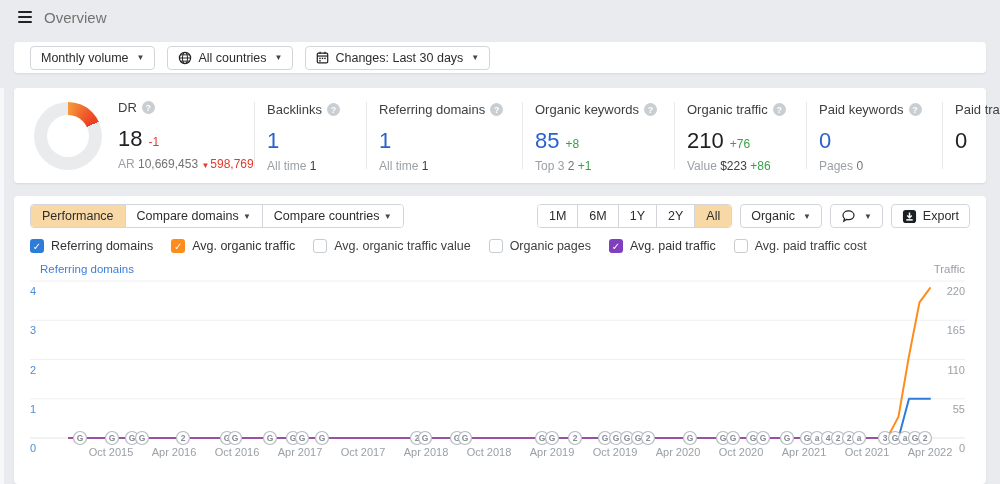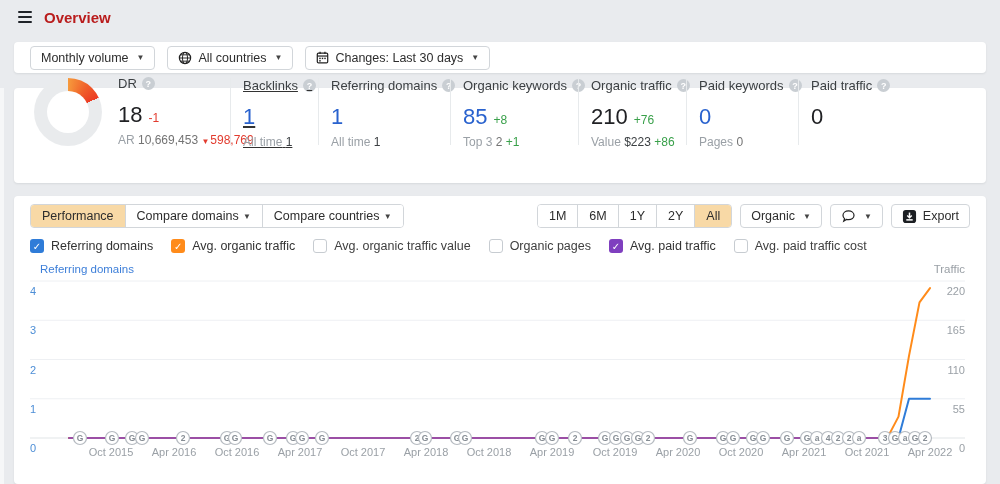--- a/index.html
+++ b/index.html
@@ -7,42 +7,42 @@
   body {
     width:1000px; height:484px; position:relative; overflow:hidden;
     background:#e9ebee; color:#333;
     font-family:"Liberation Sans","DejaVu Sans",sans-serif; font-size:13px;
   }
   .left-strip { position:absolute; left:0; top:88px; bottom:0; width:4px; background:#f6f7f8; }
   
   .app-header { position:absolute; top:0; left:0; right:0; height:34px; display:flex; align-items:center; }
   .hamburger { width:14px; display:flex; flex-direction:column; gap:3px; margin-left:18px; cursor:pointer; }
   .hamburger span { height:2px; background:#1f2328; border-radius:1px; }
-  .page-title { margin-left:12px; font-size:15px; font-weight:bold; color:#b91c1c; }
+  .page-title { margin-left:12px; font-size:15px; font-weight:normal; color:#737373; }
   
   .card { position:absolute; left:14px; width:972px; background:#fff; border-radius:4px;
           box-shadow:0 1px 2px rgba(60,64,67,.1); }
   .filters-card { top:42px; height:31px; display:flex; align-items:center; gap:12px; padding:0 16px; }
   .metrics-card { top:88px; height:95px; }
   .chart-card { top:196px; height:288px; }
   
   .btn { display:inline-flex; align-items:center; gap:6px; background:#fff; border:1px solid #d2d6da;
          border-radius:4px; padding:0 10px; height:24px; font-size:12.5px; color:#2d2d2d;
          font-family:inherit; cursor:pointer; white-space:nowrap; }
   .caret { font-size:8px; color:#444; margin-left:2px; }
   .seg-group { display:inline-flex; border:1px solid #d2d6da; border-radius:4px; overflow:hidden; height:24px; }
   .seg { display:flex; align-items:center; border:none; border-left:1px solid #d2d6da; background:#fff;
          padding:0 11px; font-size:12.5px; color:#2d2d2d; font-family:inherit; cursor:pointer; }
   .seg:first-child { border-left:none; }
   .seg.active { background:#f8d9a6; }
   
-  .metrics-row { display:flex; align-items:flex-end; height:71px; padding:14px 0; }
+  .metrics-row { display:flex; align-items:flex-start; height:71px; padding:14px 0;gap:24px; }
   .mcol { padding:0 8px 0 12px; border-left:1px solid #e7eaec; height:67px; }
   .m-dr { display:flex; align-items:center; gap:16px; width:216px; padding-left:20px; border-left:none; }
-  .w-backlinks { width:88px;text-decoration:underline; } .w-refdomains { width:132px; } .w-orgkw { width:128px; }
+  .w-backlinks { width:88px; } .w-refdomains { width:132px; } .w-orgkw { width:128px; }
   .w-orgtraffic { width:108px; } .w-paidkw { width:112px; } .w-paidtraffic { width:176px; }
   .donut { width:68px; height:68px; border-radius:50%; position:relative; flex:0 0 68px; }
   .donut::after { content:""; position:absolute; inset:13px; background:#fff; border-radius:50%; }
   .m-label { font-size:13px; color:#3c4043; display:flex; align-items:center; gap:5px; white-space:nowrap; }
   .help { width:13px; height:13px; border-radius:50%; background:#c9ced3; color:#fff; font-size:9px;
           font-weight:bold; display:inline-flex; align-items:center; justify-content:center; flex:0 0 13px; }
   .m-value { font-size:22px; color:#202124; margin-top:11px; display:flex; align-items:baseline; white-space:nowrap; }
   .m-value.blue { color:#2962ce; }
   .delta { font-size:12px; color:#39a04a; margin-left:6px; }
   .delta.red { color:#e23b2e; }

